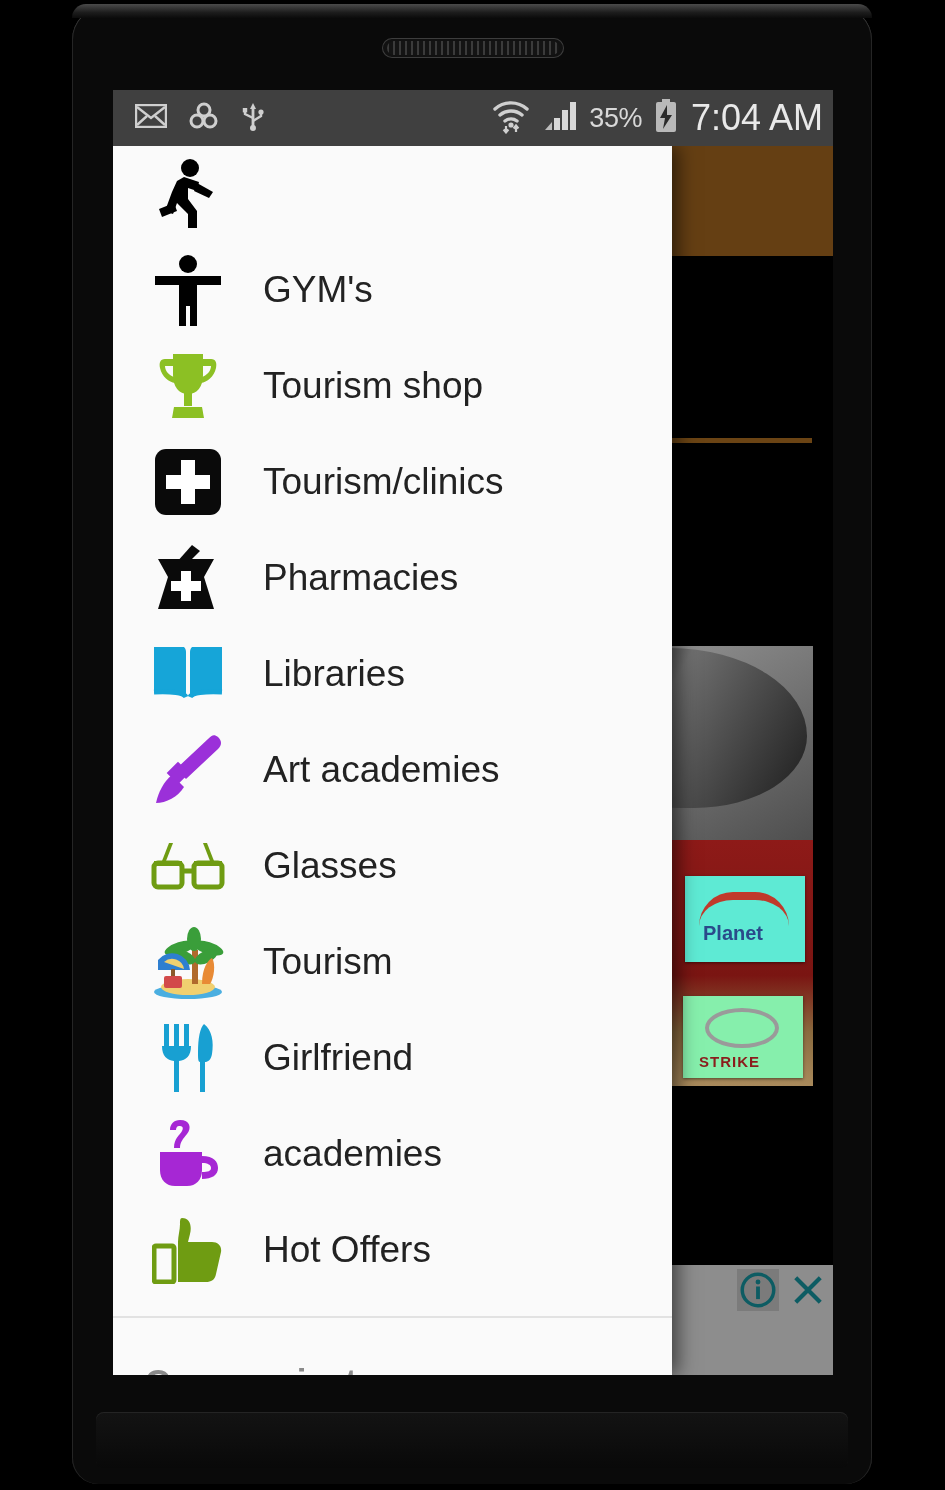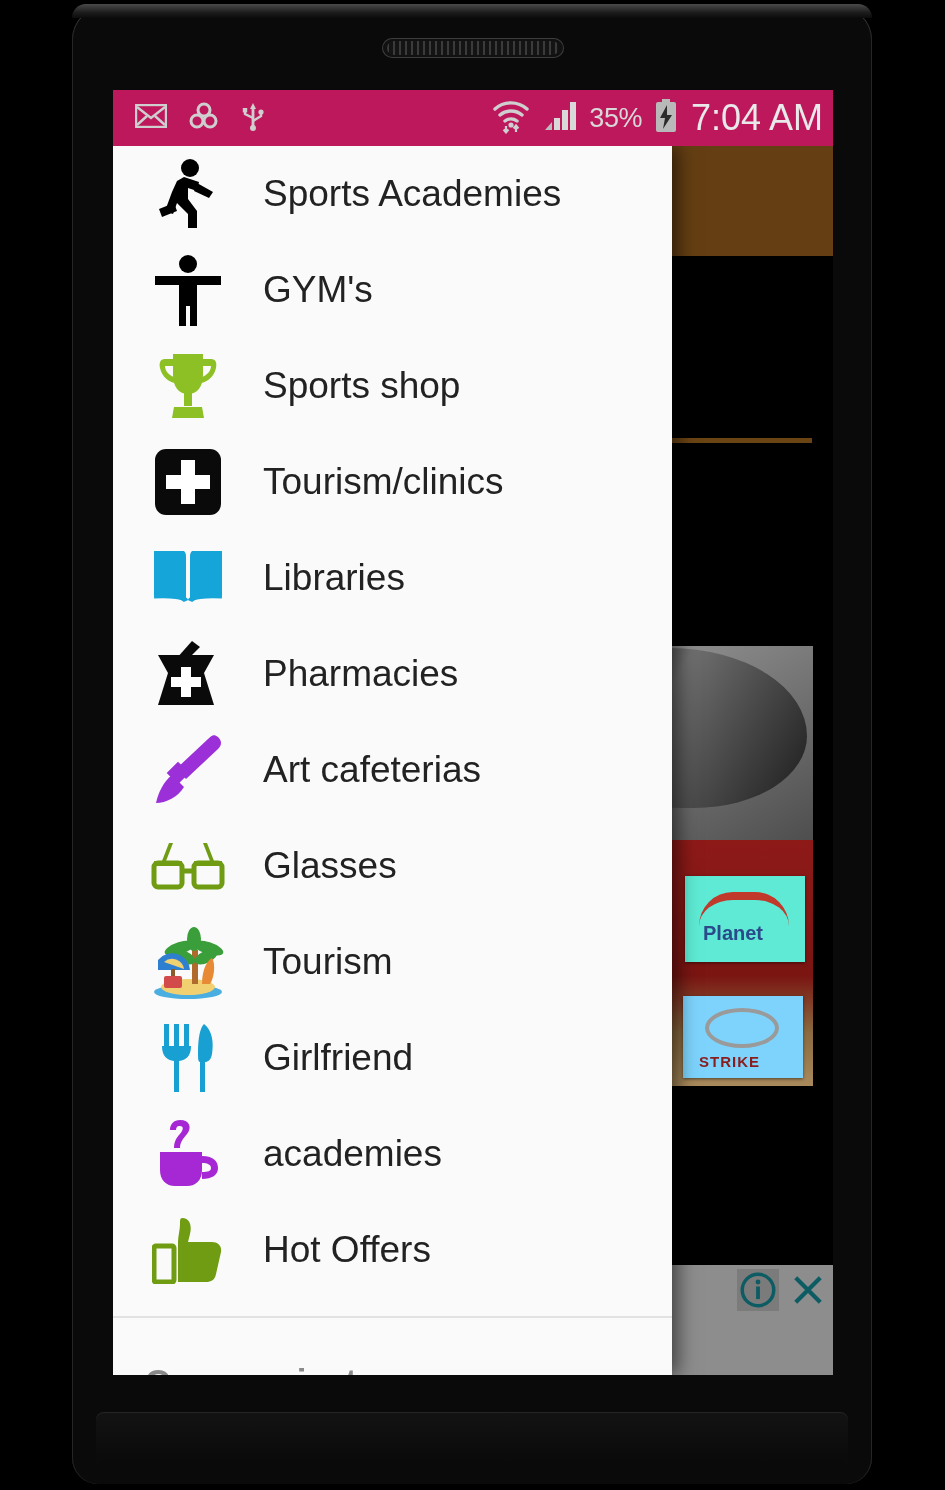--- a/index.html
+++ b/index.html
@@ -60,21 +60,21 @@
     left: 113px; top: 90px;
     width: 720px; height: 1285px;
     background: #000;
     overflow: hidden;
   }
 
   
   #status-bar {
     position: absolute; left: 0; top: 0;
     width: 720px; height: 56px;
-    background: #be185d;
+    background: #404040;
     display: flex; align-items: center;
     padding: 0 10px 0 22px;
     color: #cfcfcf;
   }
   #status-left { display: flex; align-items: center; gap: 22px; }
   #status-right {
     margin-left: auto;
     display: flex; align-items: center; gap: 12px;
   }
   .sb-icon { display: block; }
@@ -155,21 +155,21 @@
     border-top: 8px solid #c0392b;
     border-radius: 60px 60px 0 0;
   }
   #promo-logo-1 .word {
     position: absolute; left: 18px; top: 46px;
     font-size: 20px; font-weight: bold; color: #2a4a8a;
   }
   #promo-logo-2 {
     position: absolute; right: 10px; bottom: 8px;
     width: 120px; height: 82px;
-    background: #7dd3fc;
+    background: #86efac;
     box-shadow: 0 1px 3px rgba(0,0,0,.5);
   }
   #promo-logo-2 .ring {
     position: absolute; left: 22px; top: 12px;
     width: 74px; height: 40px;
     border: 4px solid #9a9a9a; border-radius: 50%;
   }
   #promo-logo-2 .word {
     position: absolute; left: 16px; bottom: 8px;
     font-size: 15px; font-weight: bold; color: #8a1c1c; letter-spacing: 1px;
@@ -308,21 +308,20 @@
 
         <div class="drawer-item">
           <span class="item-icon">
             <svg width="62" height="70" viewBox="0 0 62 70">
               <circle cx="33" cy="9" r="9"></circle>
               <path d="M27 18 L42 23 L40 32 L31 29 L31 40 L40 52 L40 69 L31 69 L31 55 L20 44 L16 55 L8 52 L15 33 L20 22 Z"></path>
               <path d="M40 24 L56 33 L52 39 L37 32 Z"></path>
               <path d="M2 50 L17 44 L20 52 L5 58 Z"></path>
             </svg>
           </span>
-          <span class="item-label">Sports Academies</span>
         </div>
 
         <div class="drawer-item">
           <span class="item-icon">
             <svg width="70" height="72" viewBox="0 0 70 72">
               <circle cx="35" cy="10" r="9"></circle>
               <rect x="2" y="22" width="66" height="9"></rect>
               <rect x="26" y="22" width="18" height="30"></rect>
               <rect x="26" y="50" width="7" height="22"></rect>
               <rect x="37" y="50" width="7" height="22"></rect>
@@ -336,68 +335,68 @@
             <svg width="62" height="70" viewBox="0 0 62 70">
               <g fill="#8cc024">
                 <path d="M16 3 H46 V24 C46 36 40 43 31 43 C22 43 16 36 16 24 Z"></path>
                 <path d="M16 8 H8 C3 8 2 12 3 17 C5 26 12 31 18 32 L17 26 C12 24 8 20 8 15 H16 Z"></path>
                 <path d="M46 8 H54 C59 8 60 12 59 17 C57 26 50 31 44 32 L45 26 C50 24 54 20 54 15 H46 Z"></path>
                 <rect x="27" y="42" width="8" height="13"></rect>
                 <path d="M17 56 H45 L47 67 H15 Z"></path>
               </g>
             </svg>
           </span>
-          <span class="item-label">Sports shop</span>
+          <span class="item-label">Tourism shop</span>
         </div>
 
         <div class="drawer-item">
           <span class="item-icon">
             <svg width="66" height="66" viewBox="0 0 66 66">
               <rect x="0" y="0" width="66" height="66" rx="11" fill="#0a0a0a"></rect>
               <path d="M26 11 H40 V26 H55 V40 H40 V55 H26 V40 H11 V26 H26 Z" fill="#ffffff"></path>
             </svg>
           </span>
           <span class="item-label">Tourism/clinics</span>
+        </div>
+
+        <div class="drawer-item">
+          <span class="item-icon">
+            <svg width="68" height="70" viewBox="0 0 68 70">
+              <path d="M38 2 L46 8 L28 26 L22 20 Z" fill="#0a0a0a"></path>
+              <path d="M4 16 H60 L50 34 L60 66 H4 L14 34 Z" fill="#0a0a0a"></path>
+              <path d="M27 28 H37 V38 H47 V48 H37 V58 H27 V48 H17 V38 H27 Z" fill="#ffffff"></path>
+            </svg>
+          </span>
+          <span class="item-label">Pharmacies</span>
         </div>
 
         <div class="drawer-item">
           <span class="item-icon">
             <svg width="72" height="58" viewBox="0 0 72 58">
               <g fill="#16a5d8">
                 <path d="M2 2 H32 C34 4 34 6 34 8 V52 C32 48 20 46 2 47 Z"></path>
                 <path d="M70 2 H40 C38 4 38 6 38 8 V52 C40 48 52 46 70 47 Z"></path>
               </g>
               <path d="M2 47 C20 46 32 48 34 52 M70 47 C52 46 40 48 38 52" stroke="#16a5d8" stroke-width="5" fill="none"></path>
             </svg>
           </span>
           <span class="item-label">Libraries</span>
-        </div>
-
-        <div class="drawer-item">
-          <span class="item-icon">
-            <svg width="68" height="70" viewBox="0 0 68 70">
-              <path d="M38 2 L46 8 L28 26 L22 20 Z" fill="#0a0a0a"></path>
-              <path d="M4 16 H60 L50 34 L60 66 H4 L14 34 Z" fill="#0a0a0a"></path>
-              <path d="M27 28 H37 V38 H47 V48 H37 V58 H27 V48 H17 V38 H27 Z" fill="#ffffff"></path>
-            </svg>
-          </span>
-          <span class="item-label">Pharmacies</span>
         </div>
 
         <div class="drawer-item">
           <span class="item-icon">
             <svg width="72" height="70" viewBox="0 0 72 70">
               <g fill="#9b30d9">
                 <path d="M66 2 C70 6 70 10 66 14 L34 44 L24 34 L56 4 C60 0 62 -1 66 2 Z"></path>
                 <rect x="18" y="30" width="16" height="16" transform="rotate(-45 26 38)"></rect>
                 <path d="M20 40 L32 52 C26 62 14 68 4 68 C6 58 12 46 20 40 Z"></path>
               </g>
             </svg>
           </span>
-          <span class="item-label">Art cafeterias</span>
+          <span class="item-label">Art academies</span>
         </div>
 
         <div class="drawer-item">
           <span class="item-icon">
             <svg width="74" height="54" viewBox="0 0 74 54">
               <g fill="none" stroke="#6f9c12" stroke-width="5">
                 <rect x="3" y="24" width="28" height="24" rx="4"></rect>
                 <rect x="43" y="24" width="28" height="24" rx="4"></rect>
                 <path d="M31 32 H43"></path>
               </g>

